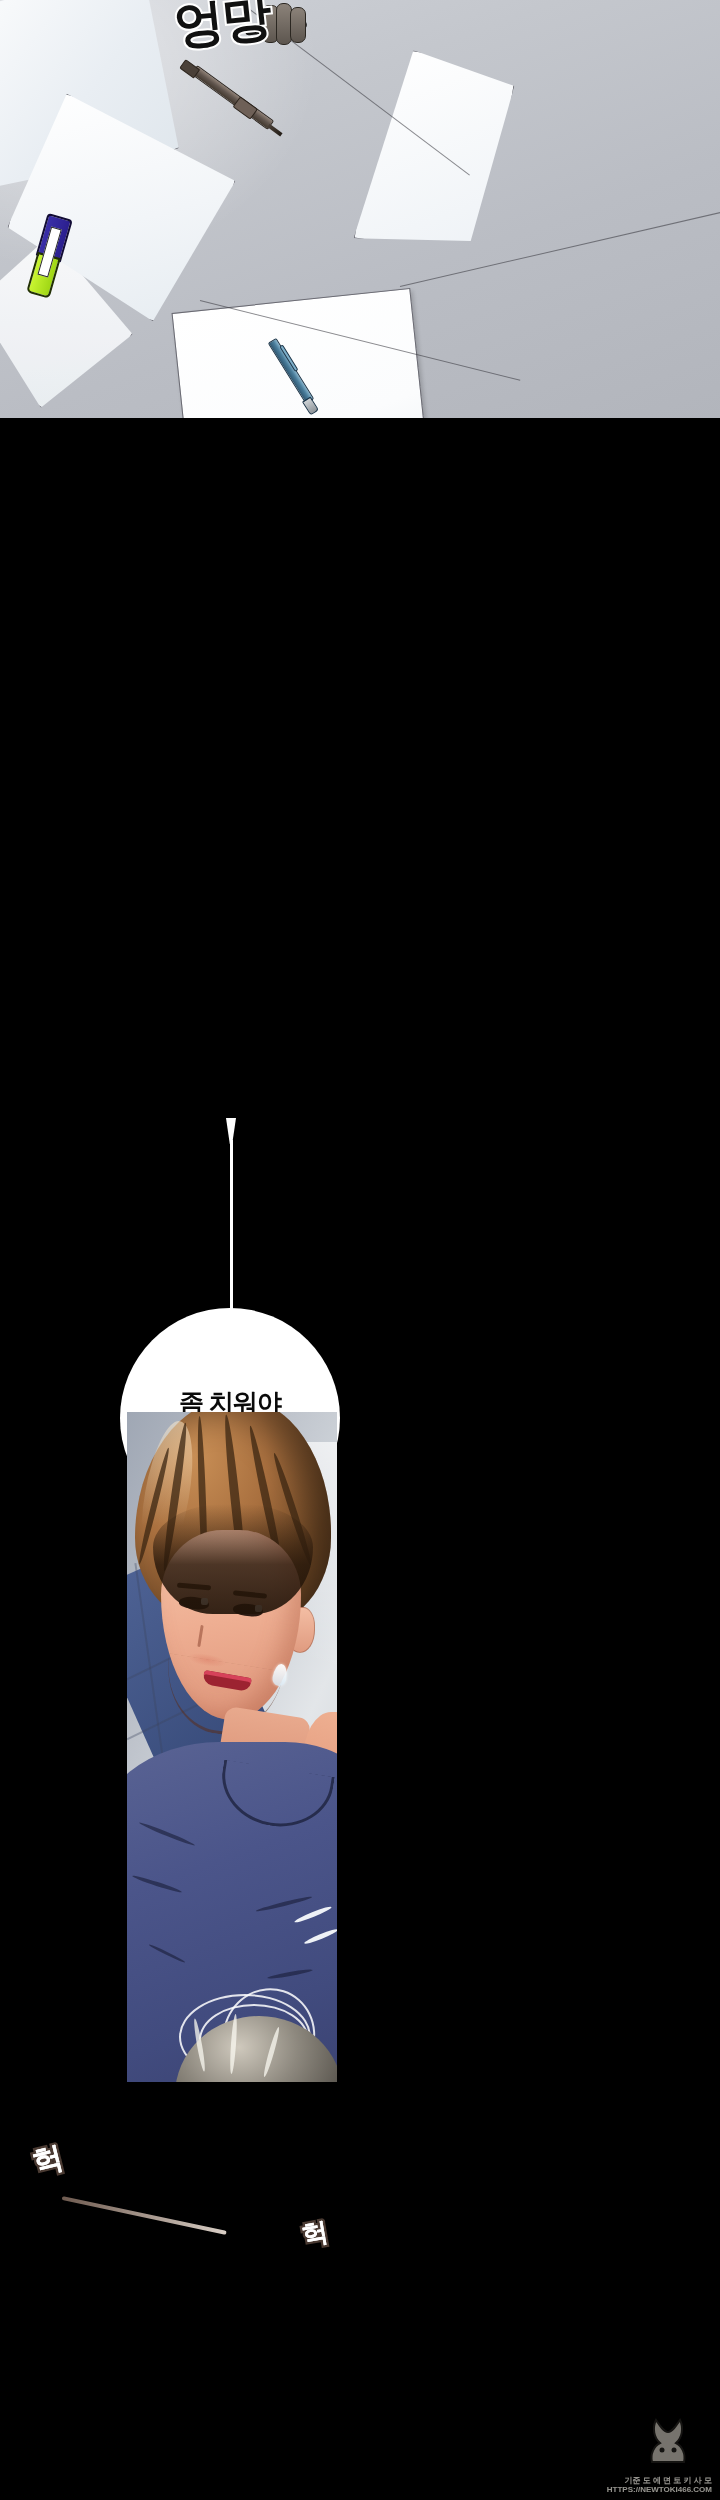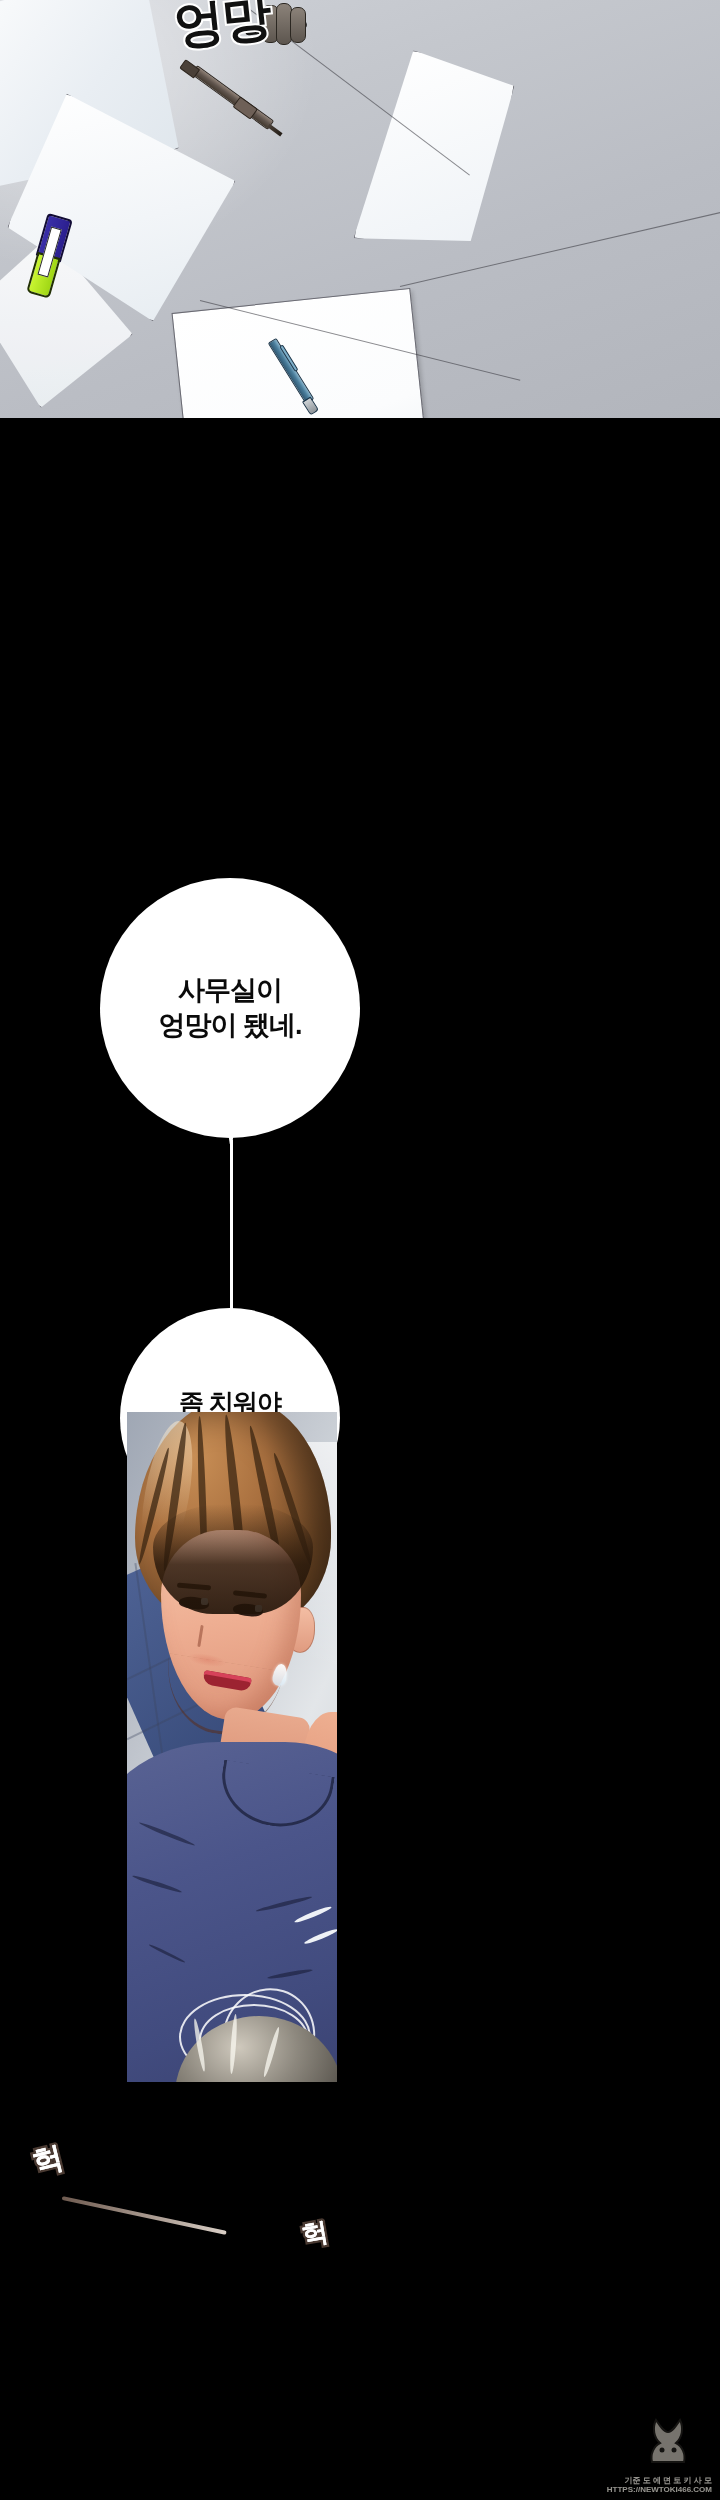--- a/index.html
+++ b/index.html
@@ -309,26 +309,20 @@
       <i></i>
         <i></i>
         <i></i>
     </div>
 
     <div class="sfx-top">엉망</div>
   </div>
 
   <div class="black-zone">
 
-    <div class="bubble" id="bubble-1">
-      <div class="bubble-text">
-        <div>사무실이</div>
-        <div>엉망이 됐네.</div>
-      </div>
-    </div>
     <div class="tail" id="tail-1"></div>
     <div class="tail" id="tail-connector"></div>
 
     <div class="bubble" id="bubble-2">
       <div class="bubble-text">
         <div>좀 치워야</div>
         <div>겠지?</div>
       </div>
     </div>
     <div class="tail" id="tail-2"></div>

